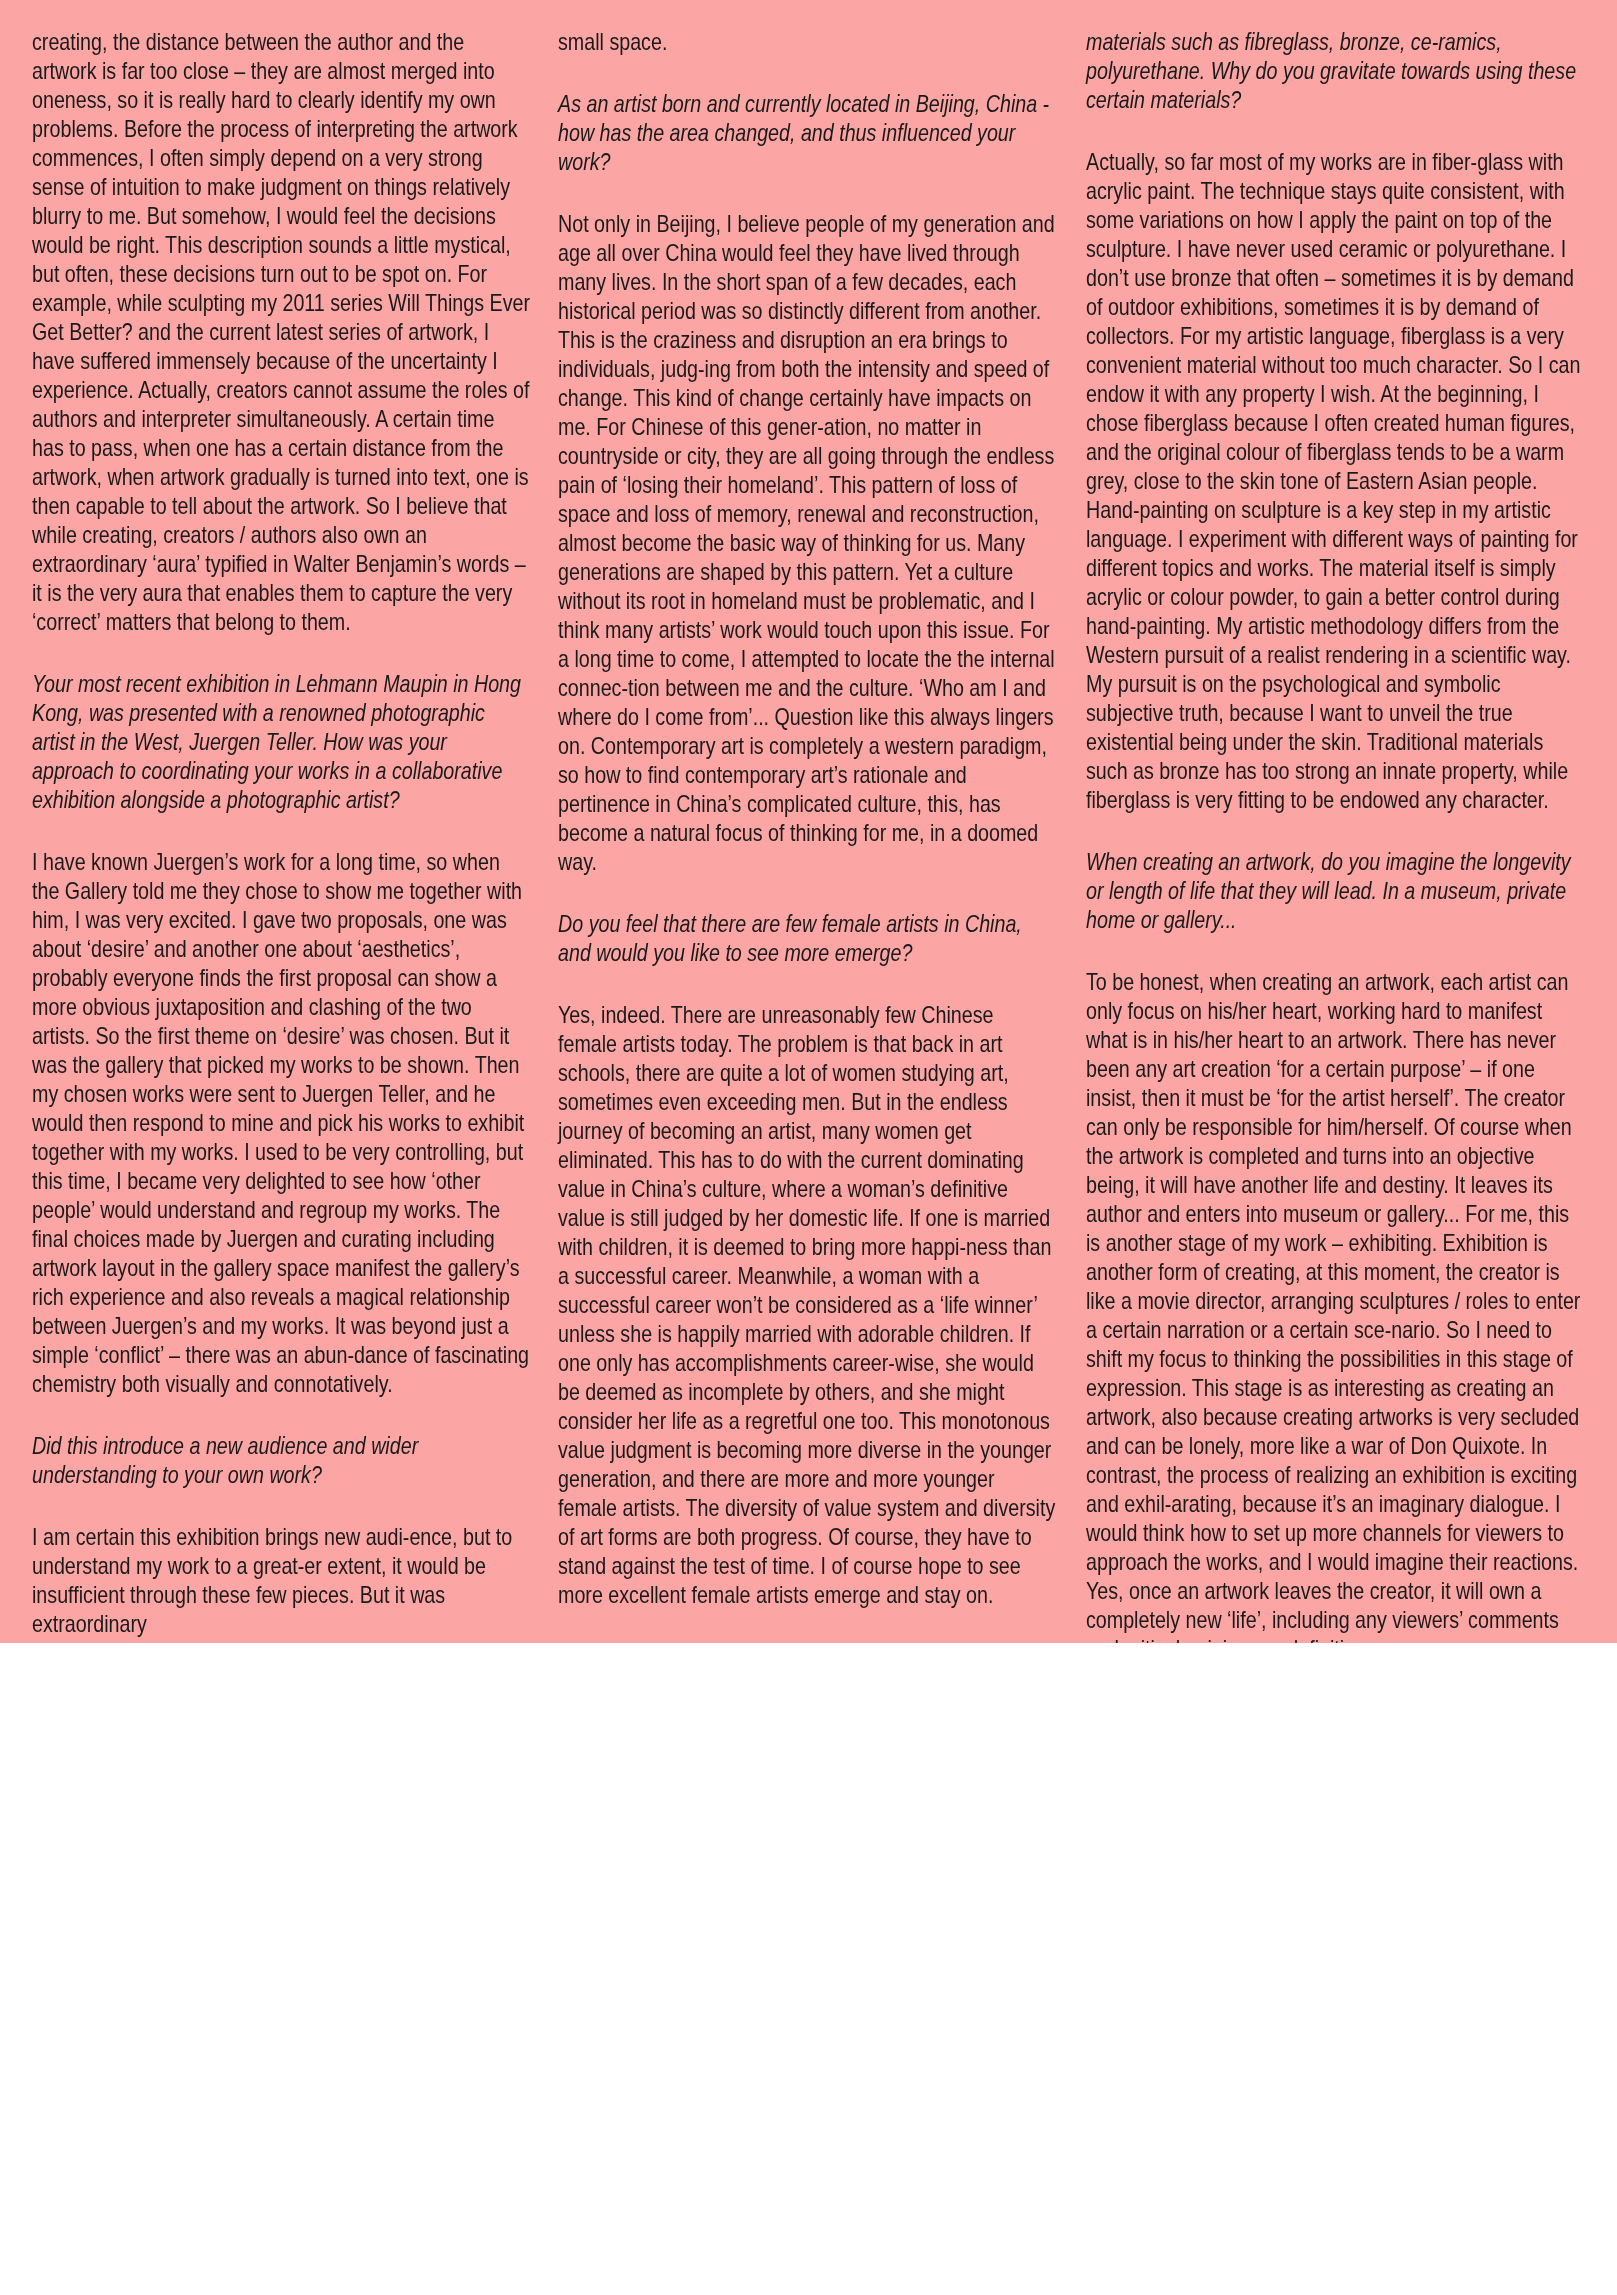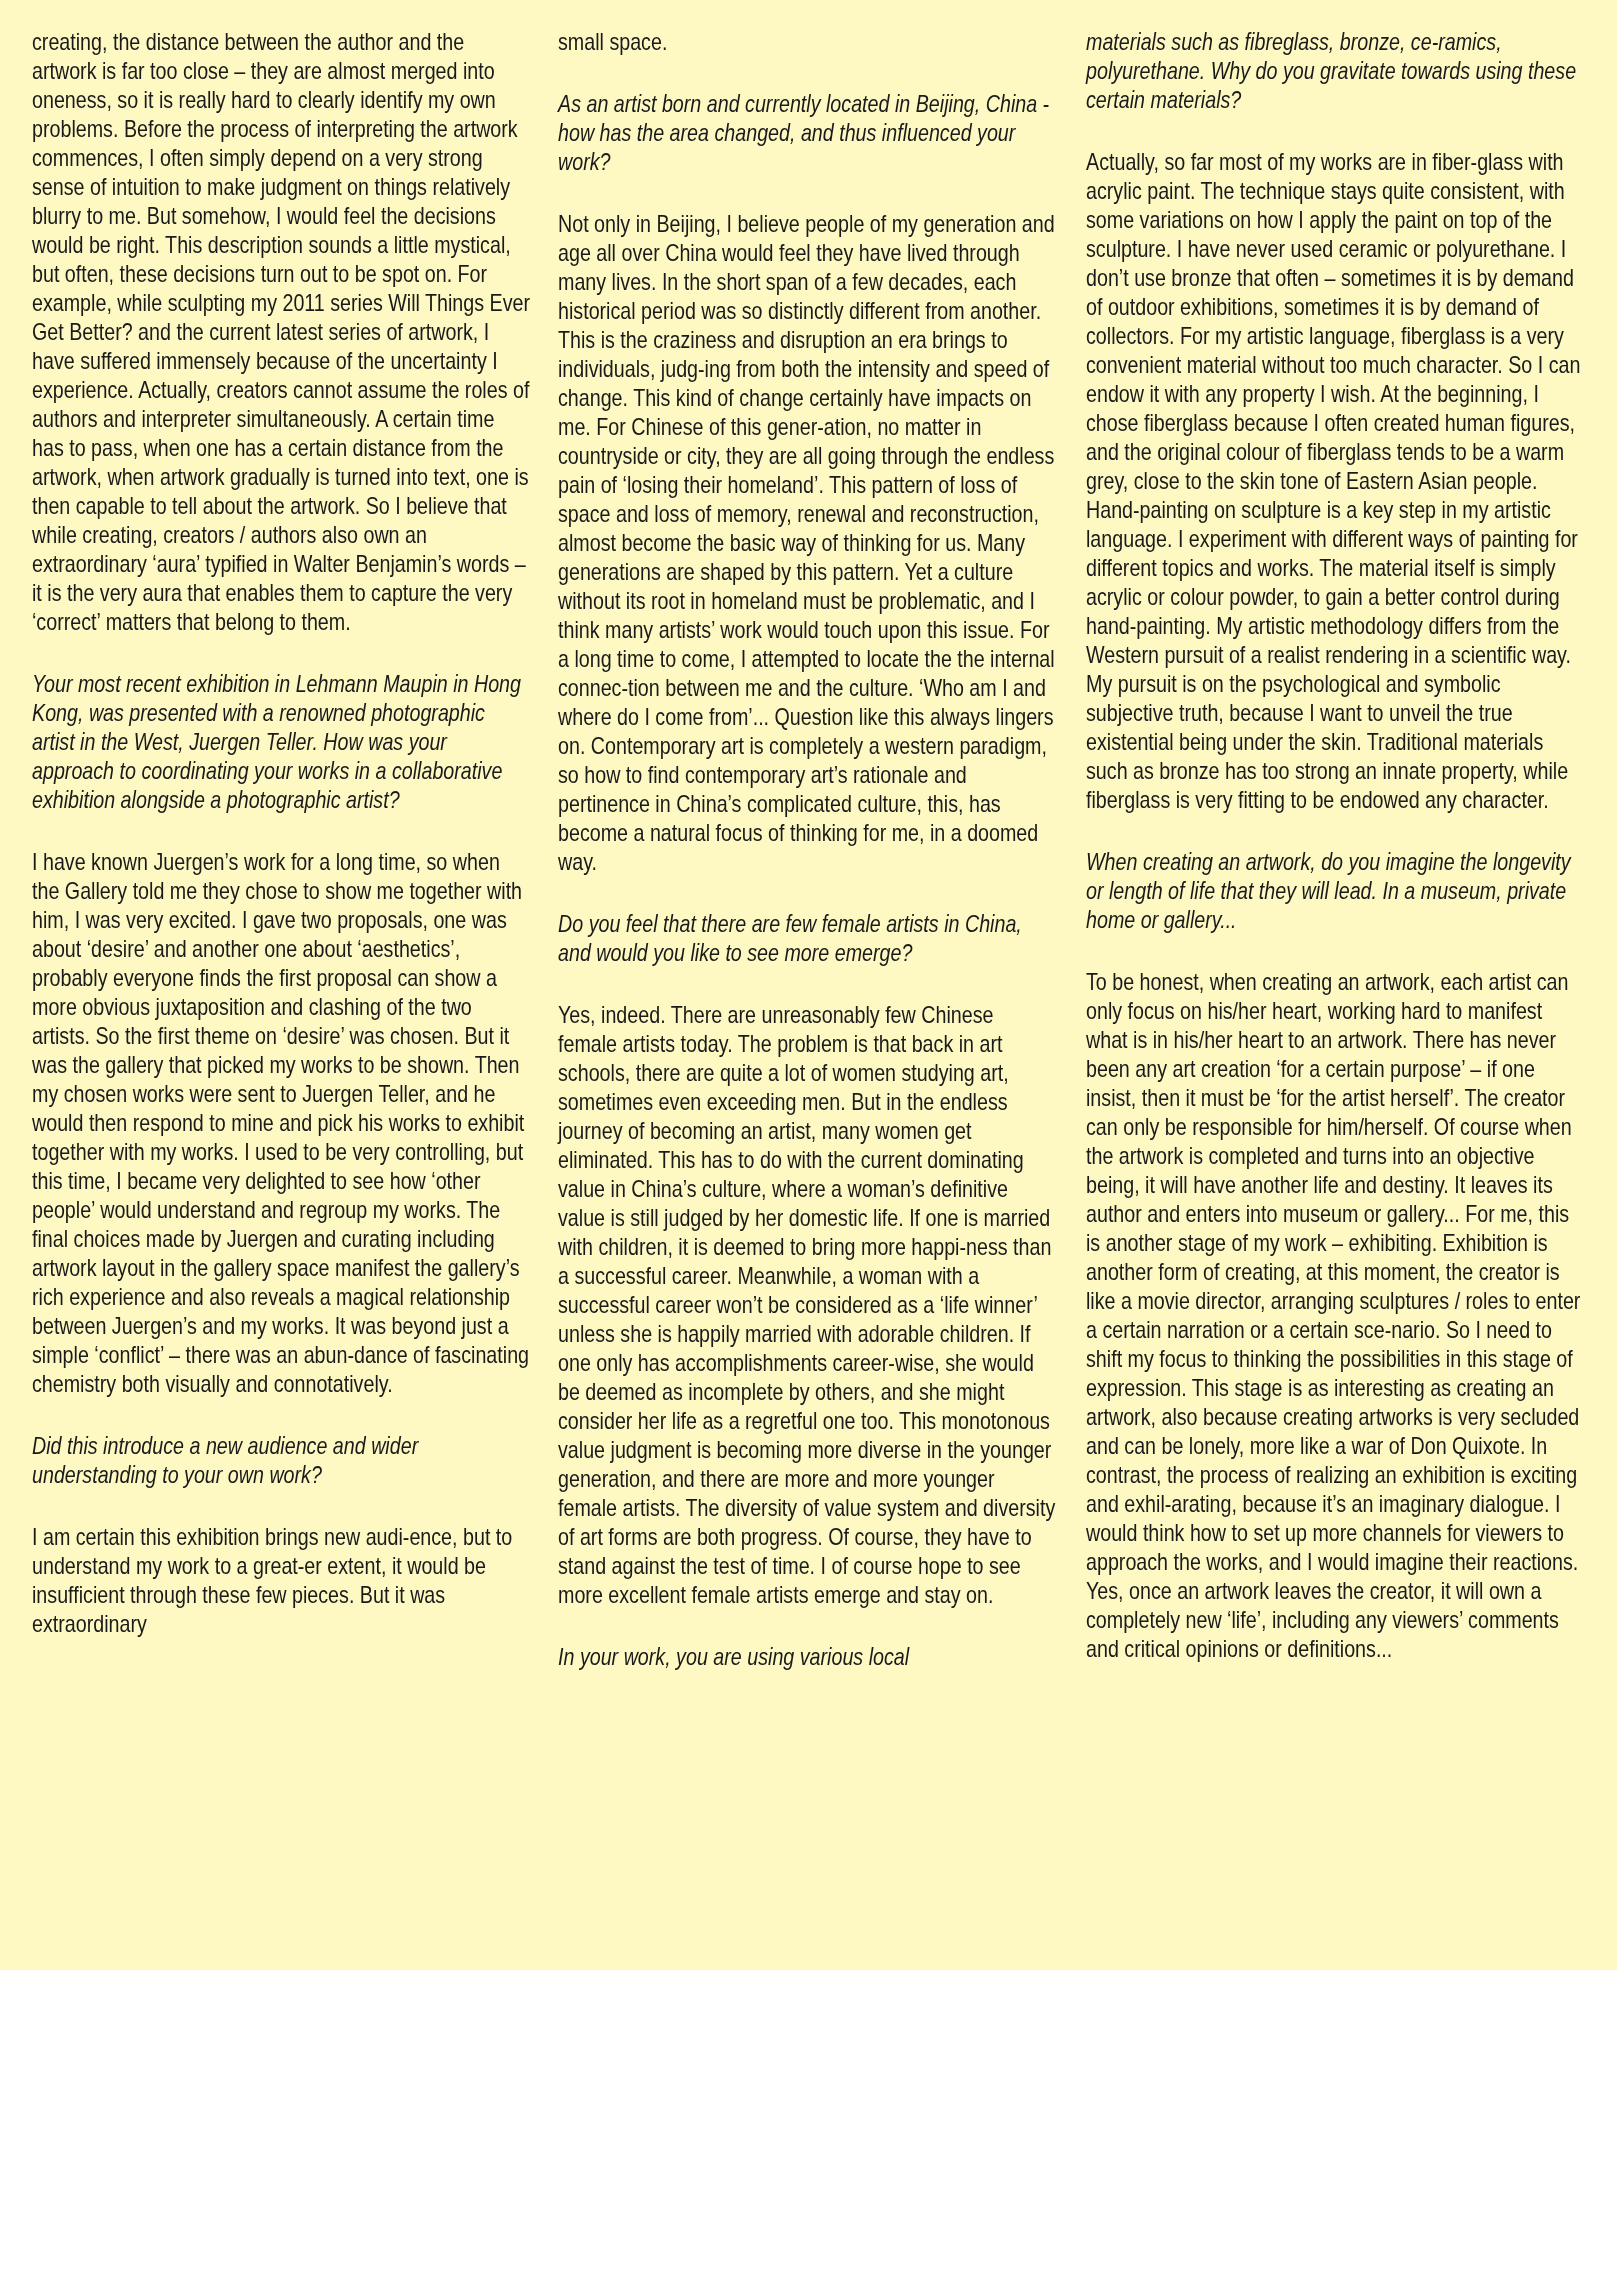--- a/index.html
+++ b/index.html
@@ -2,22 +2,22 @@
 <html style="font-size:12px"><head>
 <meta charset="utf-8">
 <style>
   html, body { margin: 0; padding: 0; }
   body {
     width: 1617px; height: 2295px;
     font-family: "Liberation Sans", "DejaVu Sans", sans-serif;
   }
   .page {
     position: relative;
-    width: 1617px; height: 1970px;
-    background: #fef9c3;
+    width: 1617px; height: 1643px;
+    background: #fca5a5;
     color: #1a1a1a;
     overflow: hidden;
   }
   .col {
     position: absolute;
     top: 27px;
     width: 609px;               
     transform: scaleX(0.82);    
     transform-origin: 0 0;
     font-size: 24px;

